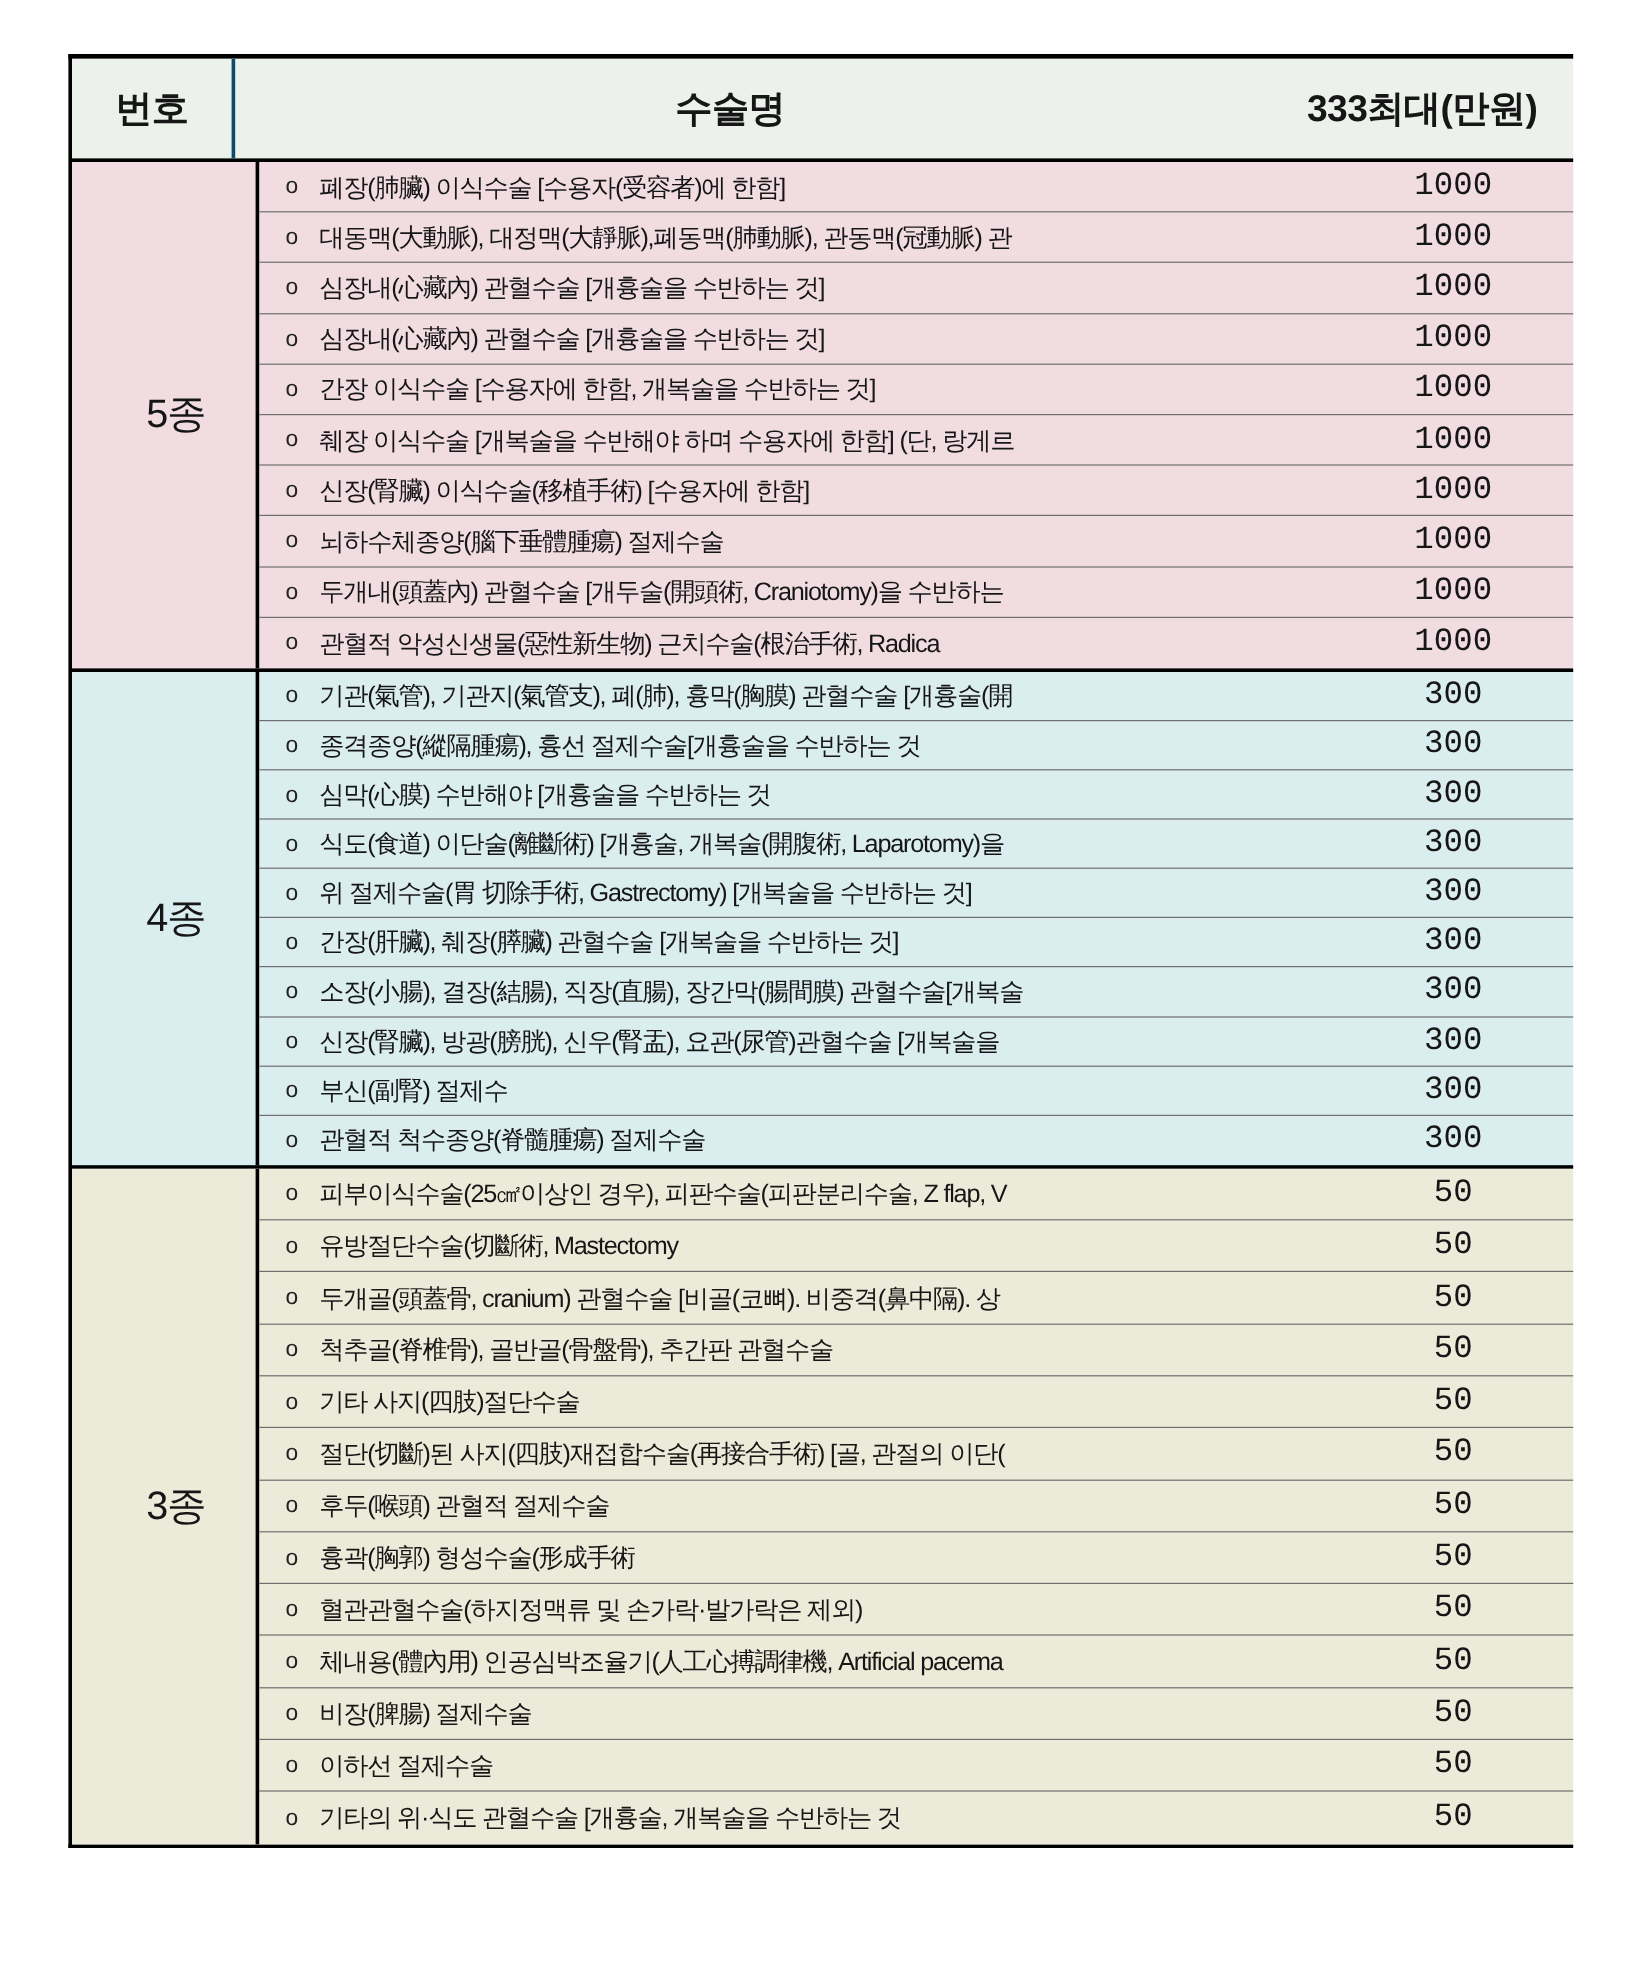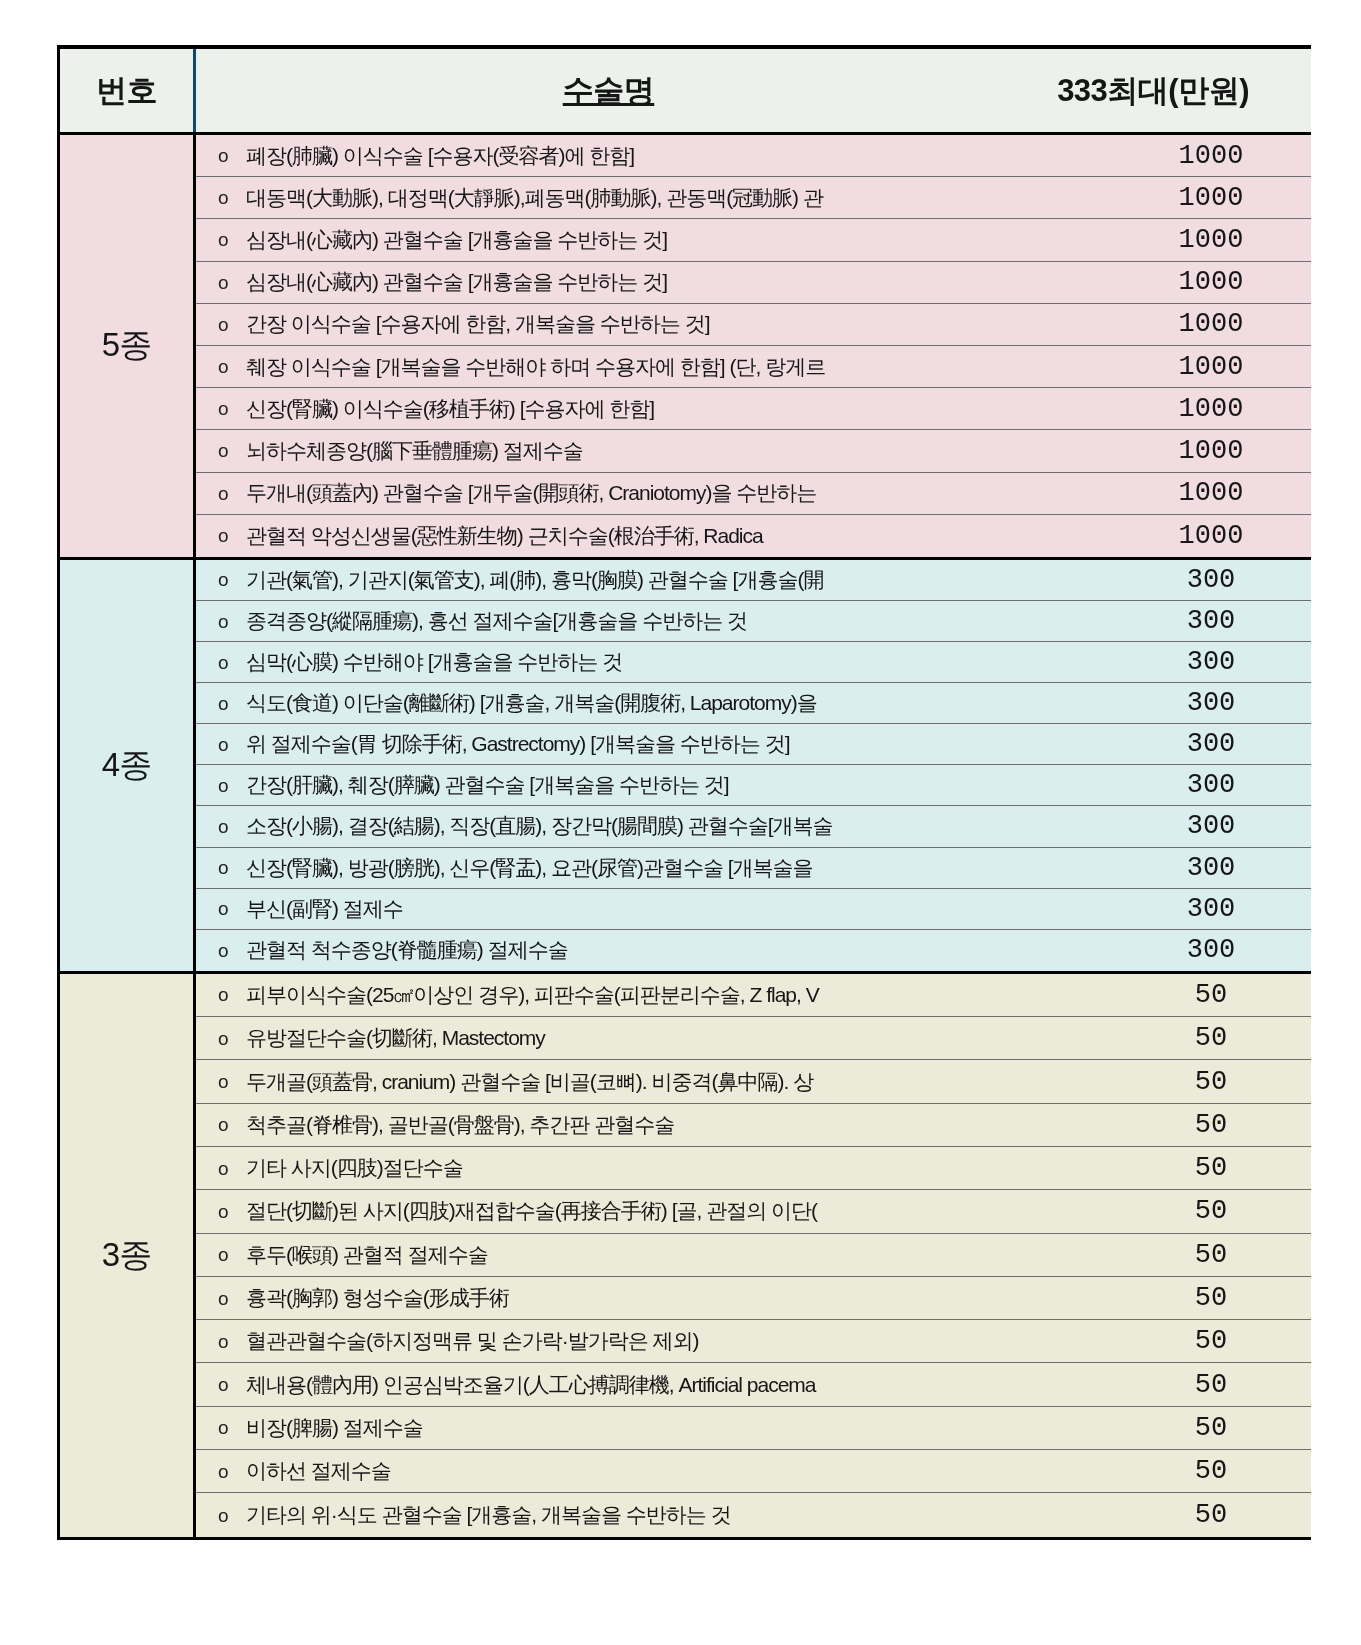--- a/index.html
+++ b/index.html
@@ -21,33 +21,33 @@
     display:flex;align-items:stretch;height:83px;
     background:#edf1ec;border-bottom:3px solid #000;
     font-weight:bold;font-size:31px;letter-spacing:-0.5px;
   }
   .cell-no{
     flex:0 0 133px;border-right:3px solid #0c4a6e;
     display:flex;align-items:center;justify-content:center;
   }
   .cell-name{
     flex:1;display:flex;align-items:center;justify-content:center;
-    overflow:hidden;white-space:nowrap;text-decoration:underline;
+    overflow:hidden;white-space:nowrap;
   }
   .cell-max{
     flex:0 0 290px;display:flex;align-items:center;justify-content:flex-end;
-    padding-right:62px;box-sizing:border-box;white-space:nowrap;
+    padding-right:30px;box-sizing:border-box;white-space:nowrap;
   }
   
   .group{display:flex;align-items:stretch;border-bottom:3px solid #000;}
   .group:last-child{border-bottom:none;}
   .group-label{
     flex:0 0 133px;border-right:3px solid #000;
     display:flex;align-items:center;justify-content:center;
-    font-size:33px;letter-spacing:-1px;
+    font-size:33px;letter-spacing:-1px;padding-left:20px;
   }
   .group-rows{flex:1;display:flex;flex-direction:column;min-width:0;}
   .row{
     display:flex;align-items:center;
     border-bottom:1px solid #6e6e6e;
     box-sizing:border-box;min-width:0;
   }
   .group-rows .row:last-child{border-bottom:none;}
   .g0 .row{height:42.2px;}
   .g1 .row{height:41.1px;}

